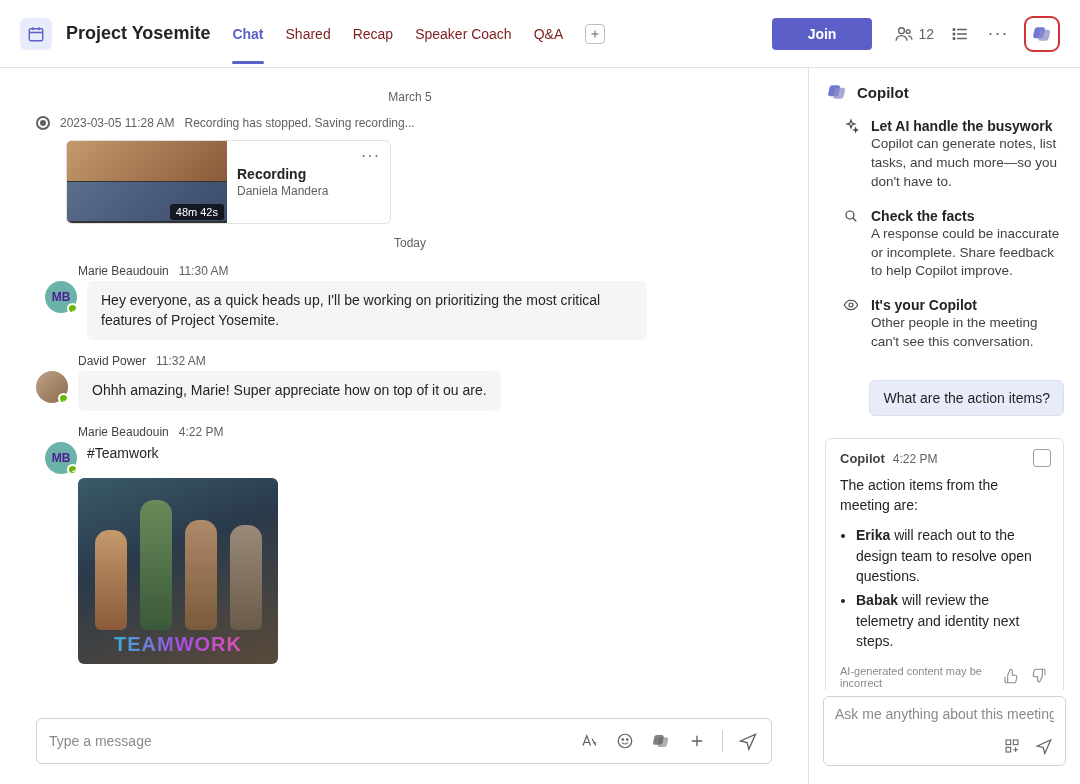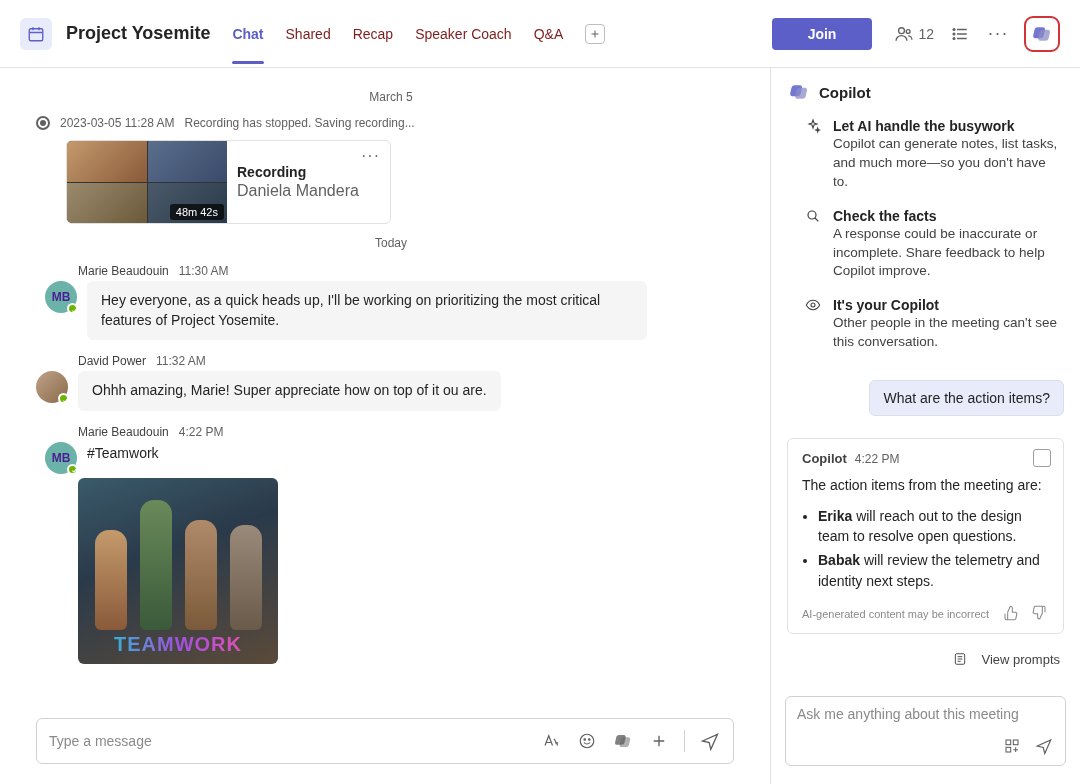--- a/index.html
+++ b/index.html
@@ -157,21 +157,21 @@
     border: 1px solid #e1e1e1;
     border-radius: 6px;
     display: flex;
     overflow: hidden;
     position: relative;
   }
   .rec-thumb {
     width: 160px;
     height: 82px;
     display: grid;
-    grid-template-columns: 1fr 1fr;
+    grid-template-columns: 1fr;
     grid-template-rows: 1fr 1fr;
     gap: 1px;
     background: #333;
     position: relative;
   }
   .rec-tile {
     background: linear-gradient(135deg, #8a6d3b, #5a4a2a);
   }
   .rec-tile.t1 { background: linear-gradient(135deg, #c49a6c, #8a5a3a); }
   .rec-tile.t2 { background: linear-gradient(135deg, #5b6e8c, #3a4a6a); }
@@ -185,21 +185,21 @@
     font-size: 11px;
     padding: 2px 6px;
     border-radius: 3px;
   }
   .rec-info {
     flex: 1;
     padding: 14px 10px;
     display: flex; flex-direction: column; justify-content: center;
   }
   .rec-title { font-weight: 600; font-size: 14px; }
-  .rec-author { font-size: 16px; color: #616161; margin-top: 2px; }
+  .rec-author { font-size: 12px; color: #616161; margin-top: 2px; }
   .rec-more {
     position: absolute;
     top: 6px; right: 10px;
     color: #616161;
     cursor: pointer;
     font-size: 16px;
     letter-spacing: 1px;
   }
 
   .msg {
@@ -304,21 +304,21 @@
   .compose input::placeholder { color: #8a8a8a; }
   .compose .icnb {
     width: 22px; height: 22px;
     color: #616161;
     cursor: pointer;
     display: flex; align-items: center; justify-content: center;
   }
 
   
   .copilot-pane {
-    width: 310px;
+    width: 272px;
     border-left: 1px solid #e1e1e1;
     display: flex;
     flex-direction: column;
   }
   .cp-header {
     display: flex; align-items: center; gap: 10px;
     padding: 14px 18px 10px 18px;
     font-weight: 700;
     font-size: 15px;
   }

